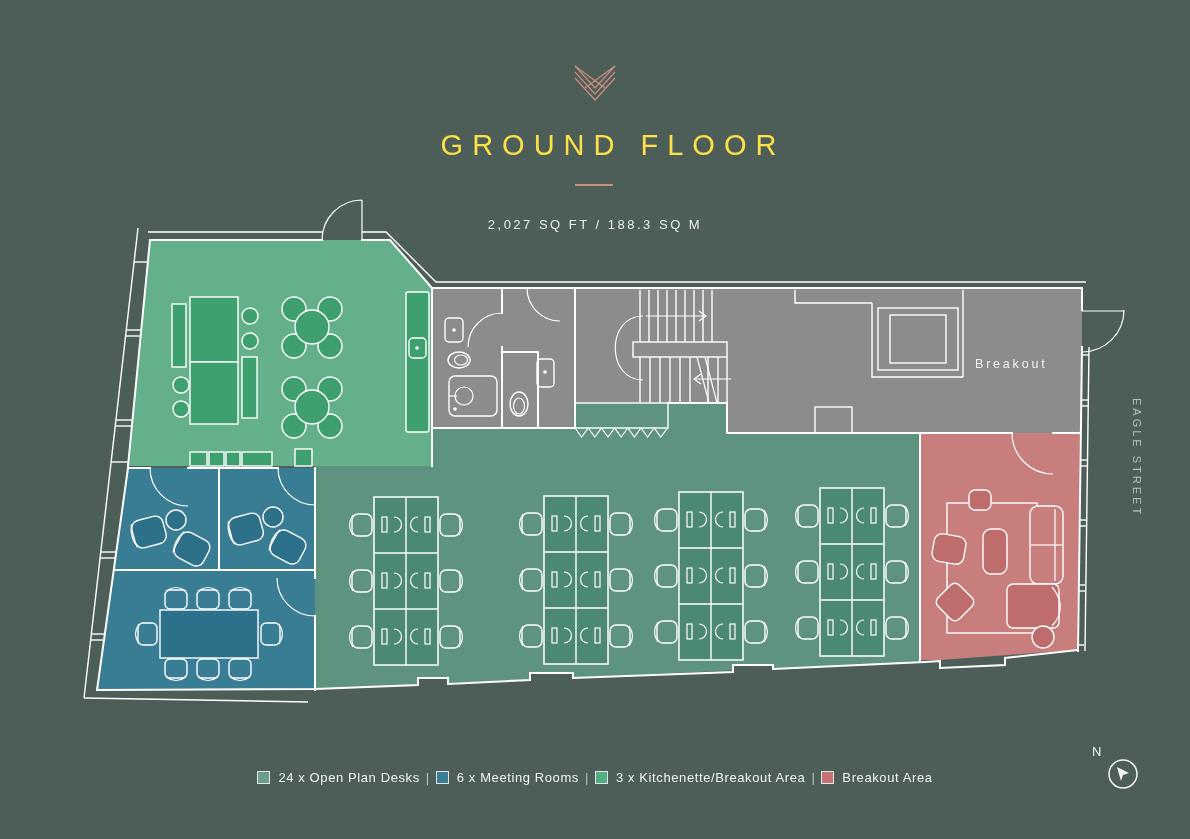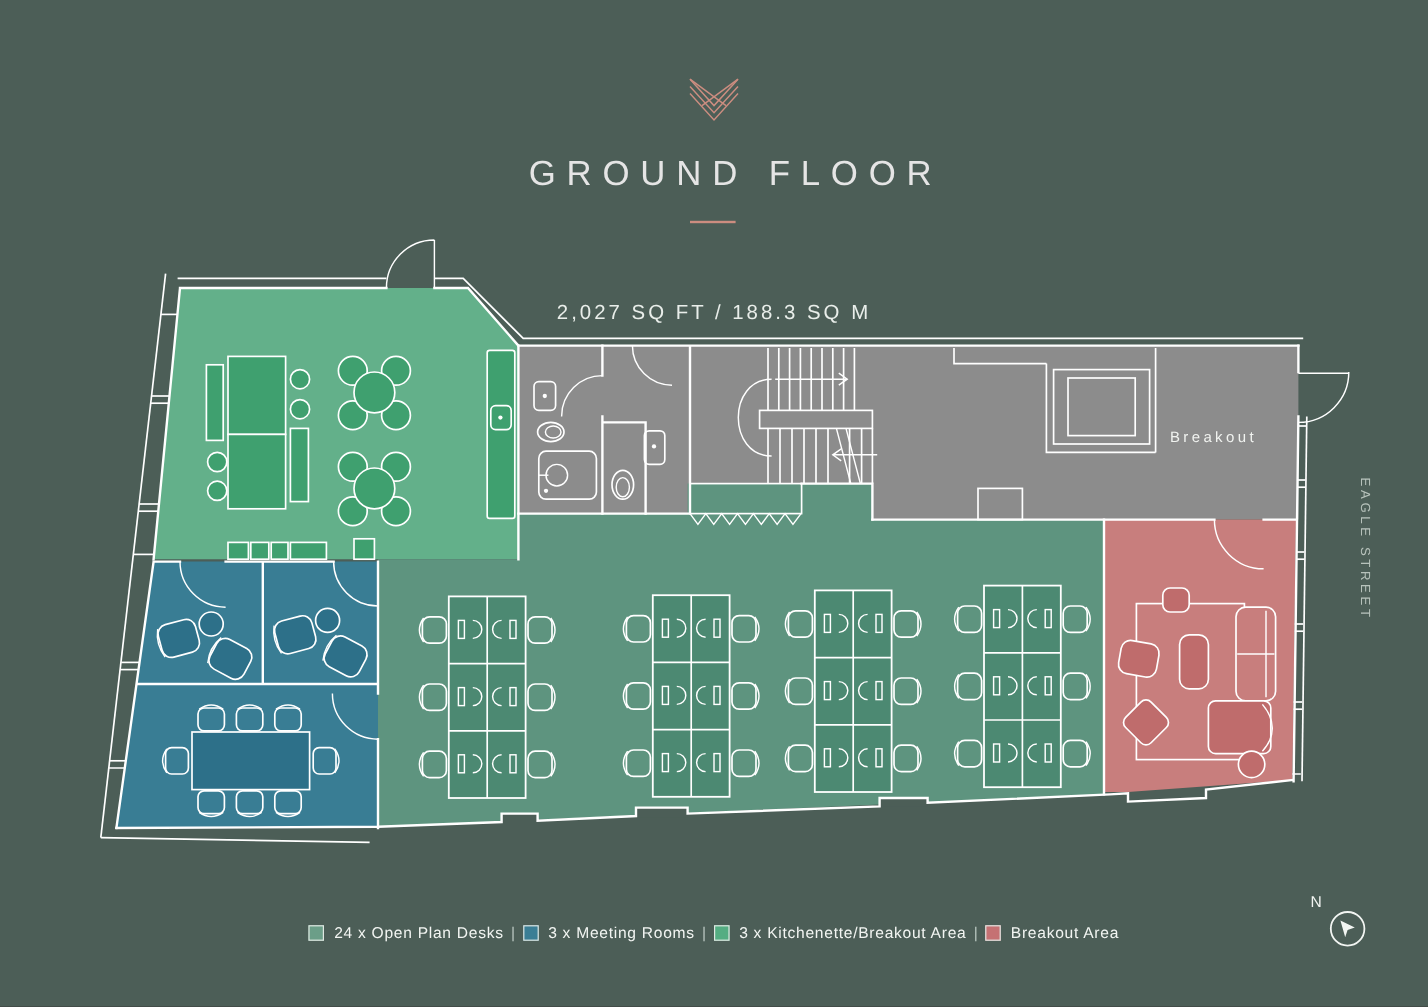--- a/index.html
+++ b/index.html
@@ -8,26 +8,26 @@
     background:var(--bg,#4C5E57);
     font-family:"Liberation Sans", sans-serif;
   }
   .stage *{box-sizing:border-box;}
   svg{display:block;}
   .plan-svg{position:absolute;left:0;top:0;}
   
   .logo{position:absolute;left:0;right:0;top:64px;display:flex;justify-content:center;}
   .title{
     position:absolute;left:0;right:0;top:129px;text-align:center;
-    color:#e5e5e5;font-size:29px;font-weight:500;letter-spacing:9px;white-space:nowrap;margin-left:36px;
+    color:#fde047;font-size:29px;font-weight:500;letter-spacing:9px;white-space:nowrap;margin-left:36px;
   }
   .divider{position:absolute;left:575px;top:184px;width:38px;height:2px;background:var(--accent);}
   .subtitle{
     position:absolute;left:0;right:0;top:217px;text-align:center;
-    color:#E9EEEA;font-size:17px;font-weight:500;letter-spacing:2.5px;margin-top:34px;
+    color:#E9EEEA;font-size:13px;font-weight:500;letter-spacing:2.5px;
   }
   
   .reception-label{
     position:absolute;left:975px;top:357px;color:#F1F3F0;
     font-size:12.5px;letter-spacing:2.8px;font-weight:500;
   }
   .street-label{
     position:absolute;left:1131px;top:398px;color:var(--street_text);
     font-size:11px;letter-spacing:3px;font-weight:500;
     writing-mode:vertical-rl;
@@ -370,21 +370,21 @@
   </div>
 
   <div class="legend">
     <span class="legend-item">
       <span class="swatch" style="background: rgb(107, 158, 136);"></span>
       <span>24 x Open Plan Desks</span>
     </span>
     <span class="legend-sep">|</span>
     <span class="legend-item">
       <span class="swatch" style="background: rgb(58, 126, 149);"></span>
-      <span>3 x Meeting Rooms</span>
+      <span>6 x Meeting Rooms</span>
     </span>
     <span class="legend-sep">|</span>
     <span class="legend-item">
       <span class="swatch" style="background: rgb(84, 173, 130);"></span>
       <span>3 x Kitchenette/Breakout Area</span>
     </span>
     <span class="legend-sep">|</span>
     <span class="legend-item">
       <span class="swatch" style="background: rgb(197, 113, 115);"></span>
       <span>Breakout Area</span>

